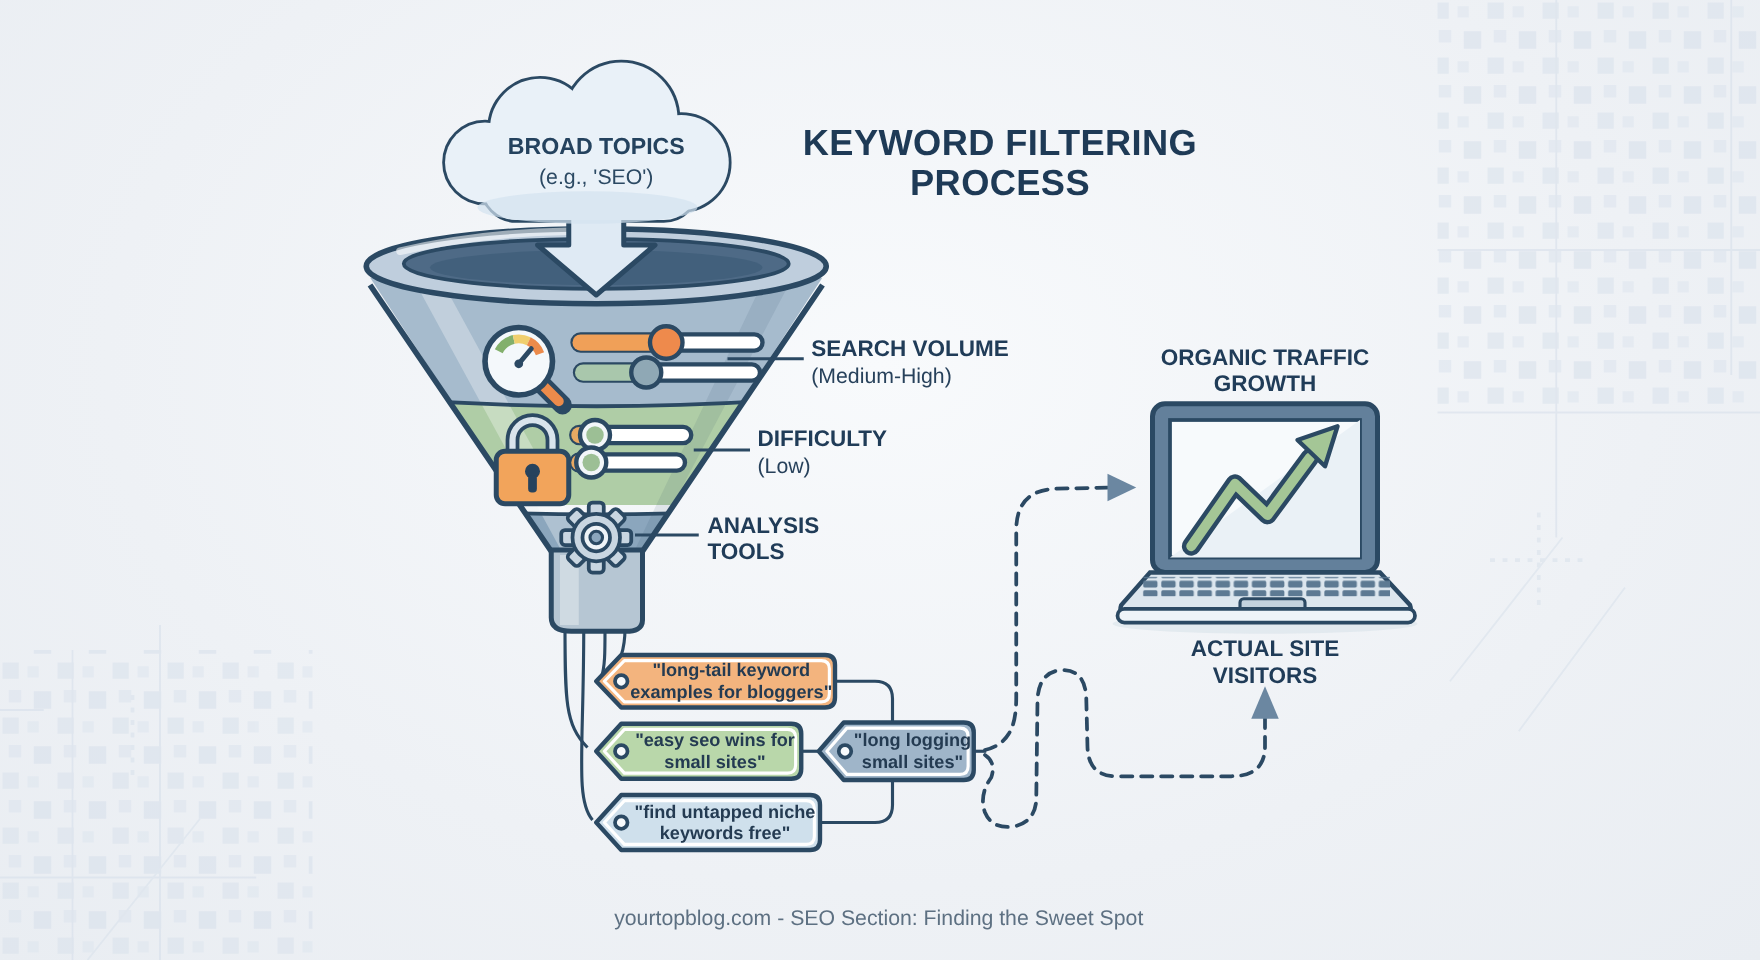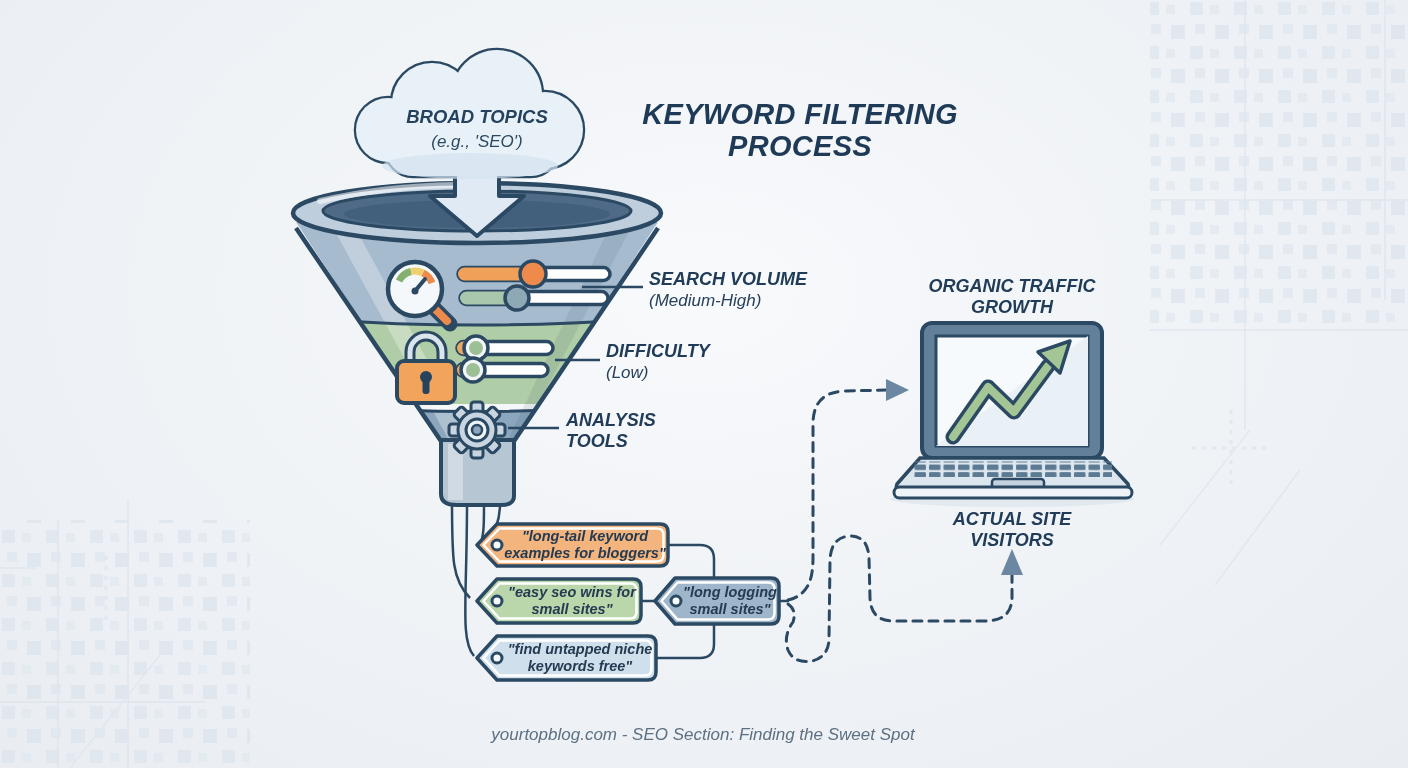--- a/index.html
+++ b/index.html
@@ -1,20 +1,20 @@
 <!DOCTYPE html>
 <html><head>
 <meta charset="utf-8">
 <style>
   html,body{margin:0;padding:0;width:1408px;height:768px;overflow:hidden;}
   body{
     font-family:"Liberation Sans",sans-serif;
     background:radial-gradient(ellipse at 50% 38%, #f8fafc 0%, #eef1f5 62%, #e9edf2 100%);
   }
-  .stage{position:relative;width:1160px;height:768px;font-style:italic;}
+  .stage{position:relative;width:1160px;height:768px;}
   svg{position:absolute;left:0;top:0;}
   text{font-family:"Liberation Sans",sans-serif;}
   .t-title{font-weight:bold;font-size:29px;fill:#1e3a56;letter-spacing:.3px;}
   .t-cloud1{font-weight:bold;font-size:18.5px;fill:#24425e;}
   .t-cloud2{font-size:17px;fill:#2b4963;}
   .t-stage{font-weight:bold;font-size:18px;fill:#203c58;}
   .t-stage-sub{font-size:17px;fill:#27415b;}
   .t-tag{font-weight:bold;font-size:14.5px;fill:#243b52;}
   .t-outcome{font-weight:bold;font-size:18px;fill:#203c58;}
   .t-footer{font-size:17px;fill:#5d7082;}

